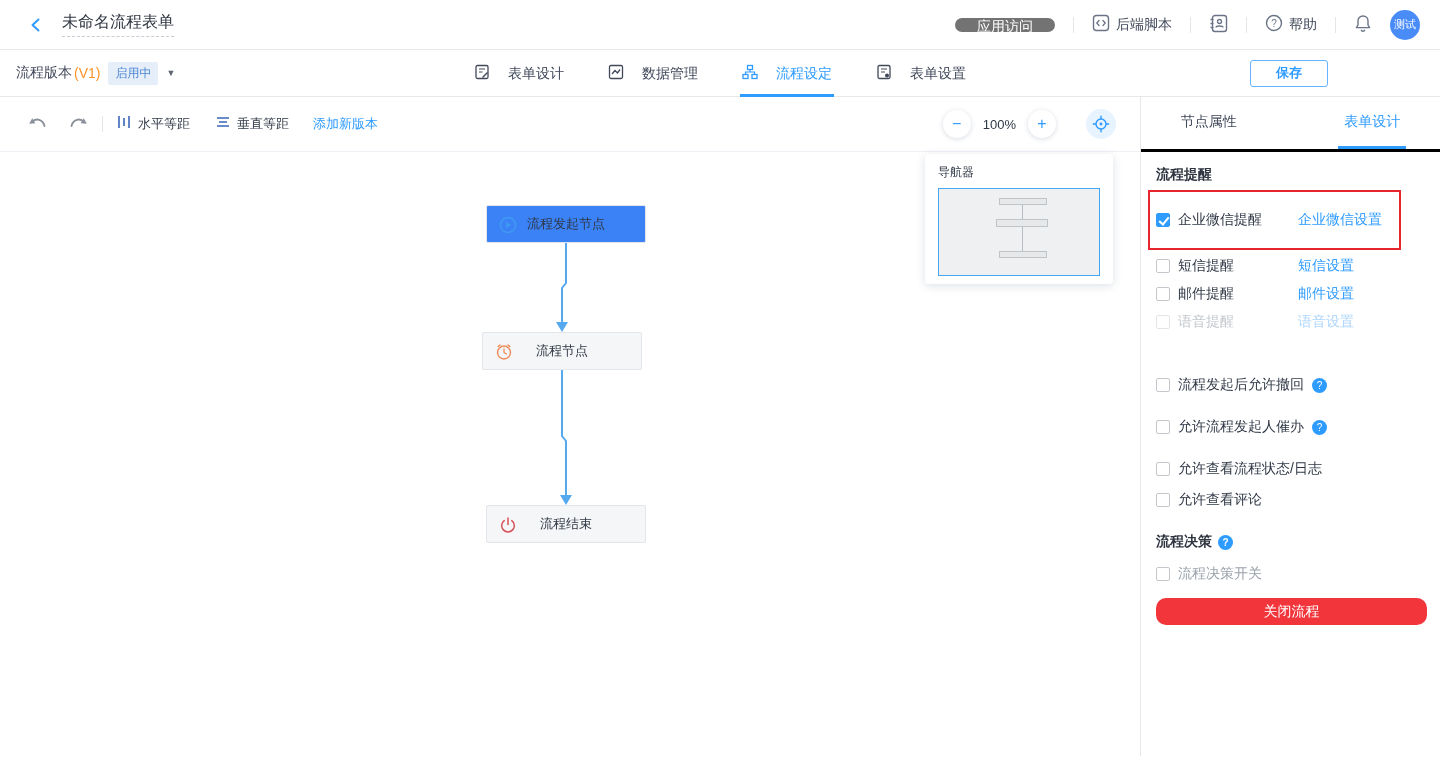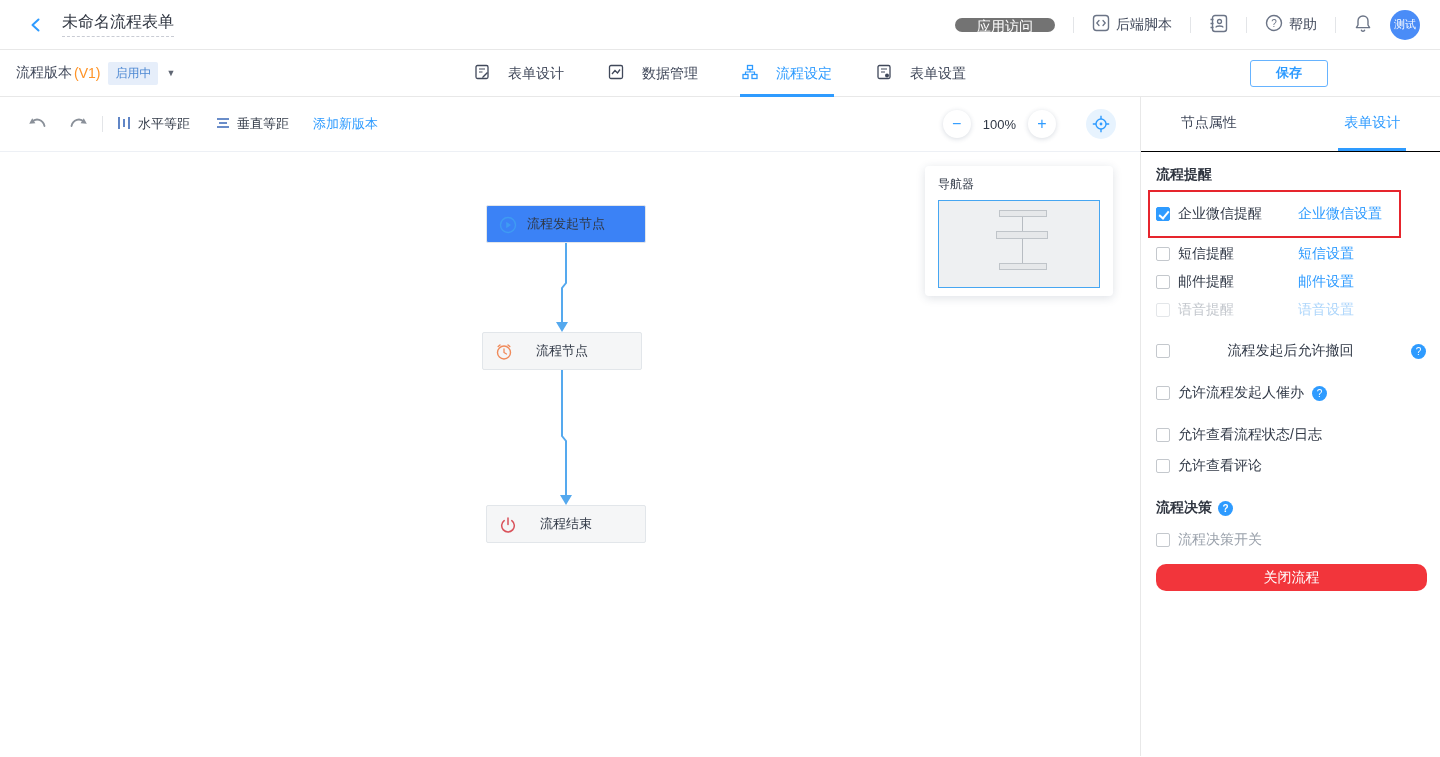--- a/index.html
+++ b/index.html
@@ -39,67 +39,67 @@
     border:1px solid #66b3ff; border-radius:3px; font-size:13px; cursor:pointer; margin-right:96px;font-weight:bold; }
 
   
   .main { display:flex; height:659px; }
   .canvas-col { flex:1; position:relative; background:#fff; }
   .toolbar { height:55px; display:flex; align-items:center; padding:0 24px 0 28px;
     border-bottom:1px solid #edf0f5; background:#fff; }
   .tb-icon { width:20px; height:16px; display:flex; align-items:center; justify-content:center; cursor:pointer; }
   .tb-group { display:flex; align-items:center; gap:10px; }
   .vdiv { width:1px; height:16px; background:#e3e5e8; margin:0 14px; }
-  .tb-label-item { display:flex; align-items:center; gap:7px; font-size:13px; color:#303846; cursor:pointer; }
+  .tb-label-item { display:flex; align-items:flex-start; gap:7px; font-size:13px; color:#303846; cursor:pointer; }
   .tb-link { color:#2e9bff; font-size:13px; cursor:pointer; margin-left:24px; }
   .zoom-group { margin-left:auto; display:flex; align-items:center; gap:12px; }
   .circle-btn { width:28px; height:28px; border-radius:50%; background:#fff; border:none;
     box-shadow:0 1px 5px rgba(31,56,88,.18); color:#2e9bff; font-size:16px; line-height:26px;
     cursor:pointer; }
   .zoom-level { font-size:13px; color:#303846; }
   .target-btn { width:30px; height:30px; border-radius:50%; background:#e7f3fe; border:none;
     display:flex; align-items:center; justify-content:center; cursor:pointer; margin-left:18px; }
 
   .canvas-body { position:relative; height:604px; }
   .flow-node { position:absolute; width:160px; height:38px; border:1px solid #e2e6ea; border-radius:2px;
     display:flex; align-items:center; justify-content:center; font-size:13px; color:#303846; cursor:pointer; }
   .flow-node .node-icon { position:absolute; left:12px; top:10px; width:18px; height:18px; }
   .node-white { background:#3b82f6; }
   .node-gray { background:#f5f6f7; }
   .connector-svg { position:absolute; left:0; top:0; pointer-events:none; }
 
-  .navigator { position:absolute; left:925px; top:14px; width:188px; height:130px; background:#fff;
+  .navigator { position:absolute; left:925px; top:2px; width:188px; height:130px; background:#fff;
     border-radius:4px; box-shadow:0 2px 10px rgba(31,56,88,.15); padding:10px 13px; }
   .nav-title { font-size:12px; color:#303846; }
   .nav-map { margin-top:7px; height:88px; background:#eef0f2; border:1px solid #46a6f2;
     position:relative; cursor:pointer; }
   .mini-rect { position:absolute; background:#e6e8ea; border:1px solid #bfc4c9; }
   .mini-line { position:absolute; width:1px; background:#b7bcc2; }
 
   
   .sidebar { width:300px; border-left:1px solid #e8e8e8; background:#fff; display:flex; flex-direction:column; }
-  .side-tabs { height:55px; display:flex; border-bottom:1px solid #000000;gap:28px; }
+  .side-tabs { height:55px; display:flex; border-bottom:3px solid #000000;gap:28px; }
   .side-tab { flex:1; display:flex; justify-content:center; cursor:pointer; }
   .side-tab .tabin { align-self:stretch; display:flex; align-items:center; font-size:14px;
     color:#40485a; border-bottom:3px solid transparent; padding:0 6px; }
   .side-tab.active .tabin { color:#2e9bff; border-bottom-color:#2e9bff; }
   .side-content { padding:14px 14px 0 15px; flex:1; }
   .section-title { font-size:14px; font-weight:bold; color:#2f3540; display:flex; align-items:center; gap:6px;text-align:center; }
   .cb { width:14px; height:14px; border:1px solid #c4c8cd; border-radius:2px; background:#fff;
     flex:none; cursor:pointer; position:relative; }
   .cb.checked { background:#2e9bff; border-color:#2e9bff; }
   .cb.checked::after { content:""; position:absolute; left:4px; top:1px; width:4px; height:8px;
     border:solid #fff; border-width:0 2px 2px 0; transform:rotate(40deg); }
   .cb.disabled { border-color:#e3e6e9; }
   .rem-row { display:flex; align-items:center; height:28px; font-size:14px; }
   .rem-row .lbl { margin-left:8px; width:120px; color:#303846; }
   .rem-row .lnk { color:#2e9bff; cursor:pointer; }
   .rem-row.disabled .lbl { color:#c3c7cd; }
   .rem-row.disabled .lnk { color:#aed6fb; }
-  .highlight-box { border:2px solid #e6252d; margin:6px 0 2px -8px; padding:8px 6px; width:253px; }
+  .highlight-box { border:2px solid #e6252d; margin:6px 0 2px -8px; padding:14px 6px; width:253px; }
   .opt-row { display:flex; align-items:center; font-size:14px; color:#303846; gap:8px; }
   .help-badge { width:15px; height:15px; border-radius:50%; background:#2e9bff; color:#fff;
     font-size:10px; display:flex; align-items:center; justify-content:center; cursor:pointer; }
   .danger-btn { width:271px; height:27px; background:#f2353b; color:#fff; border:none; border-radius:10px;
     font-size:14px; cursor:pointer; margin-top:15px; }
   .muted { color:#9aa1ab; }
 </style>
 </head>
 <body>
 
@@ -340,21 +340,21 @@
         <span class="cb"></span>
         <span class="lbl">邮件提醒</span>
         <span class="lnk">邮件设置</span>
       </div>
       <div class="rem-row disabled">
         <span class="cb disabled"></span>
         <span class="lbl">语音提醒</span>
         <span class="lnk">语音设置</span>
       </div>
 
-      <div class="opt-row" style="margin-top:18px;justify-content:space-between;">
+      <div class="opt-row" style="margin-top:40px;">
         <span class="cb"></span>
         <span>流程发起后允许撤回</span>
         <span class="help-badge">?</span>
       </div>
       <div class="opt-row" style="margin-top:24px;">
         <span class="cb"></span>
         <span>允许流程发起人催办</span>
         <span class="help-badge">?</span>
       </div>
       <div class="opt-row" style="margin-top:24px;">

